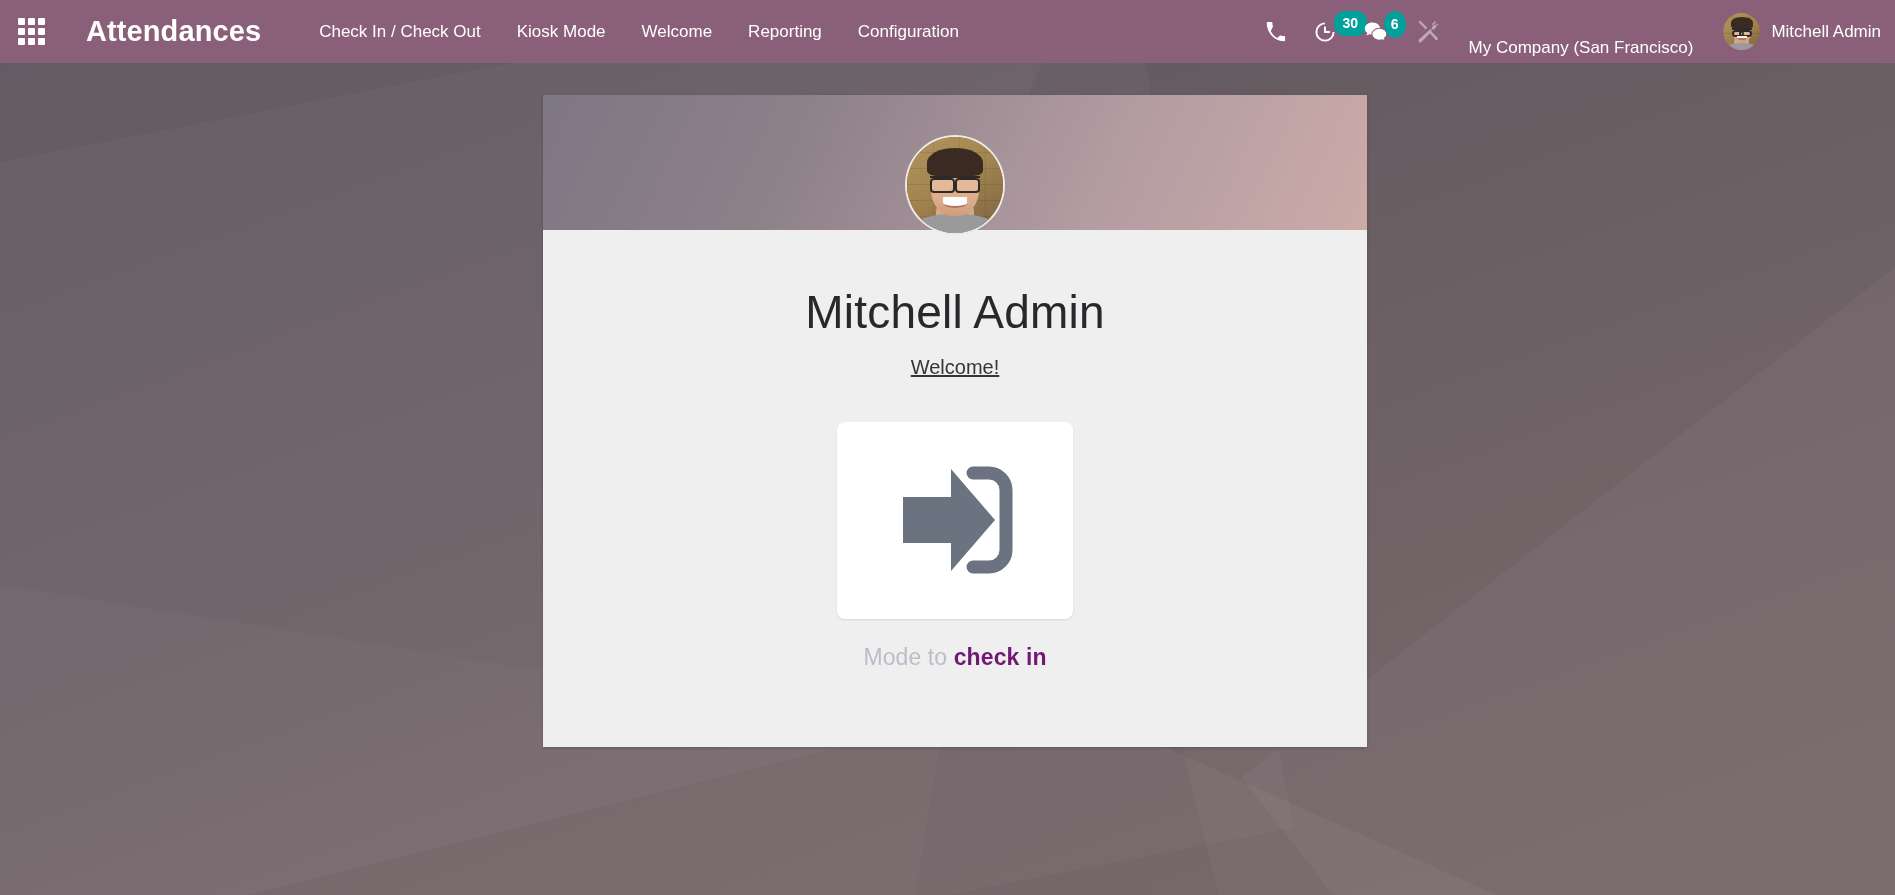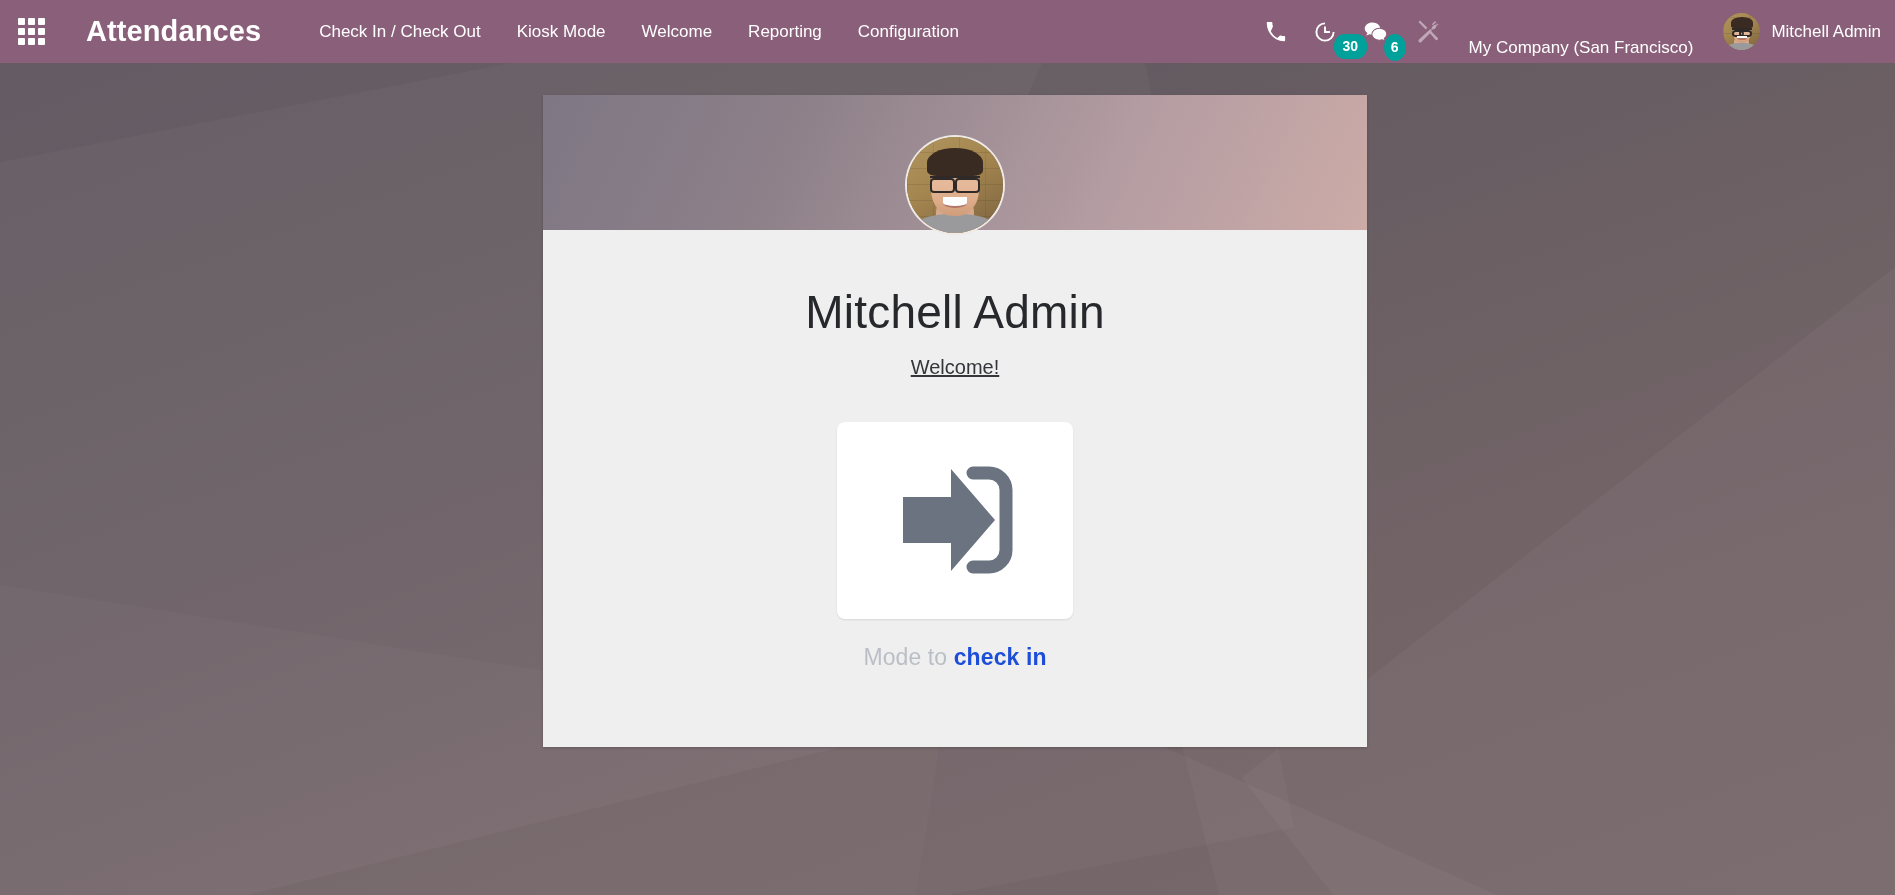--- a/index.html
+++ b/index.html
@@ -125,21 +125,20 @@
     top: 11px;
     background: #00a19a;
     color: #ffffff;
     font-size: 14px;
     font-weight: bold;
     line-height: 1;
     padding: 5px 9px 6px 9px;
     border-radius: 11px;
     min-width: 22px;
     text-align: center;
-    margin-top: 23px;
   }
   .badge.round { border-radius: 50%; padding: 6px 7px 7px 7px; }
 
   .company-name {
     font-size: 17px;
     color: #ffffff;
     padding: 16px 16px;
     white-space: nowrap;
     height: 63px;
     line-height: 63px;
@@ -284,21 +283,21 @@
     justify-content: center;
     cursor: pointer;
   }
 
   .checkin-hint {
     margin-top: 25px;
     font-size: 23px;
     color: #b9bfc6;
     letter-spacing: 0.1px;
   }
-  .checkin-hint b { font-weight: bold; color: #1d4ed8; }
+  .checkin-hint b { font-weight: bold; color: #701a75; }
 </style>
 </head>
 <body>
 
 <div id="app">
 
   <div class="bg-layer">
     <div class="facet facet-a"></div>
     <div class="facet facet-b"></div>
     <div class="facet facet-c"></div>

